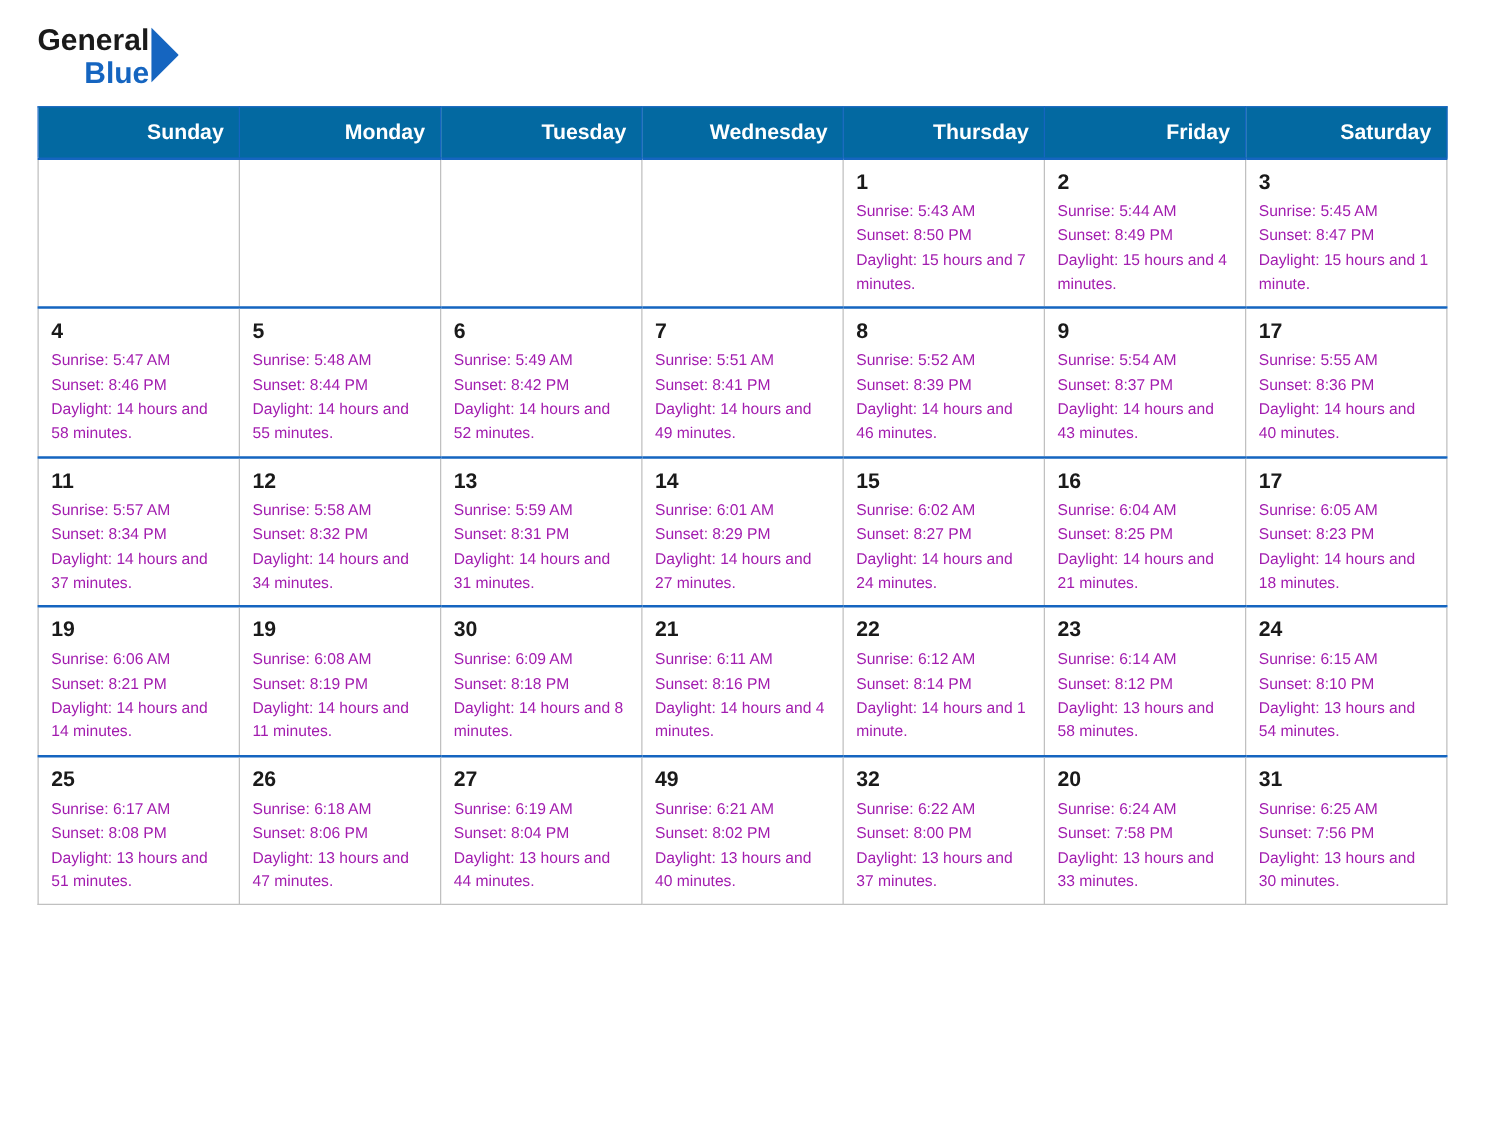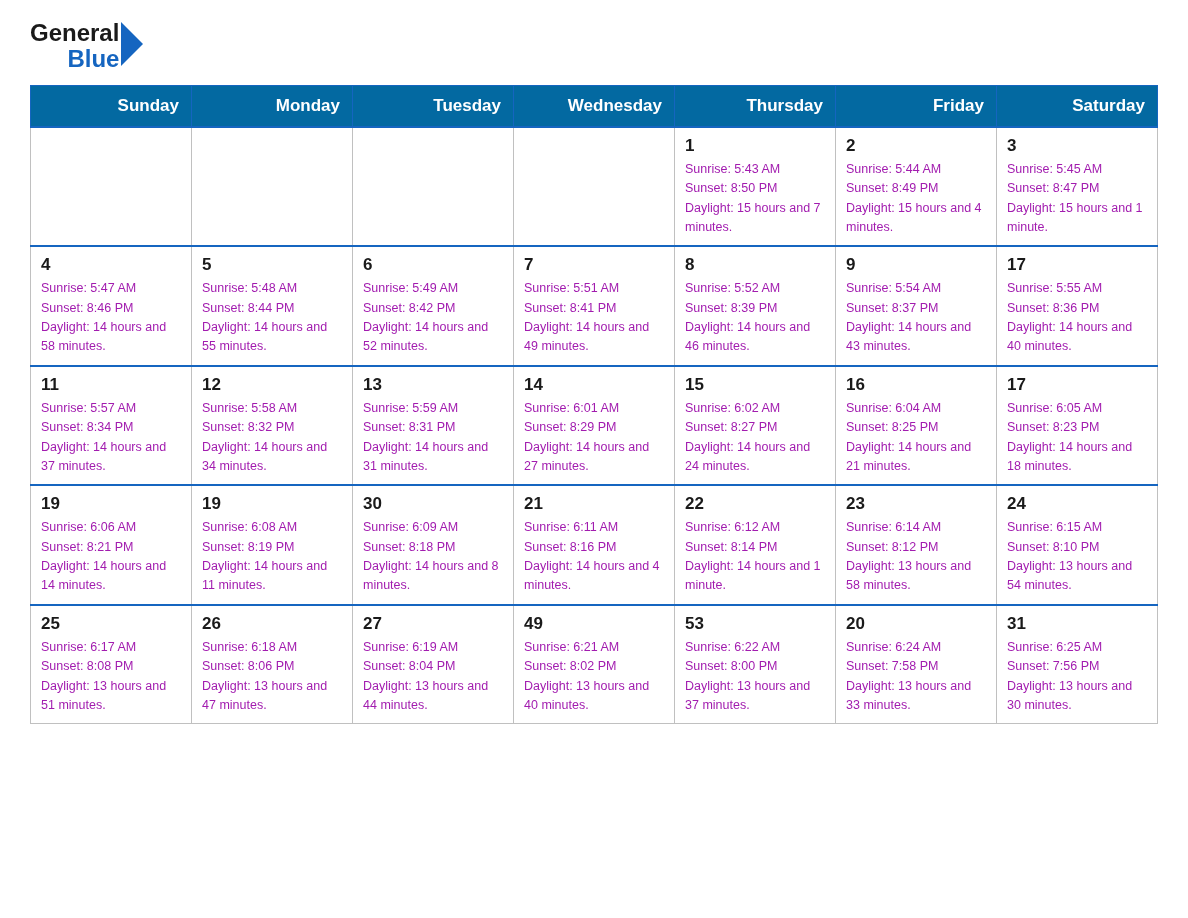--- a/index.html
+++ b/index.html
@@ -227,21 +227,21 @@
         </td>
         <td>
           <span class="day-number">27</span>
           <div class="day-info">Sunrise: 6:19 AM<br>Sunset: 8:04 PM<br>Daylight: 13 hours and 44 minutes.</div>
         </td>
         <td>
           <span class="day-number">49</span>
           <div class="day-info">Sunrise: 6:21 AM<br>Sunset: 8:02 PM<br>Daylight: 13 hours and 40 minutes.</div>
         </td>
         <td>
-          <span class="day-number">53</span>
+          <span class="day-number">32</span>
           <div class="day-info">Sunrise: 6:22 AM<br>Sunset: 8:00 PM<br>Daylight: 13 hours and 37 minutes.</div>
         </td>
         <td>
           <span class="day-number">20</span>
           <div class="day-info">Sunrise: 6:24 AM<br>Sunset: 7:58 PM<br>Daylight: 13 hours and 33 minutes.</div>
         </td>
         <td>
           <span class="day-number">31</span>
           <div class="day-info">Sunrise: 6:25 AM<br>Sunset: 7:56 PM<br>Daylight: 13 hours and 30 minutes.</div>
         </td>

